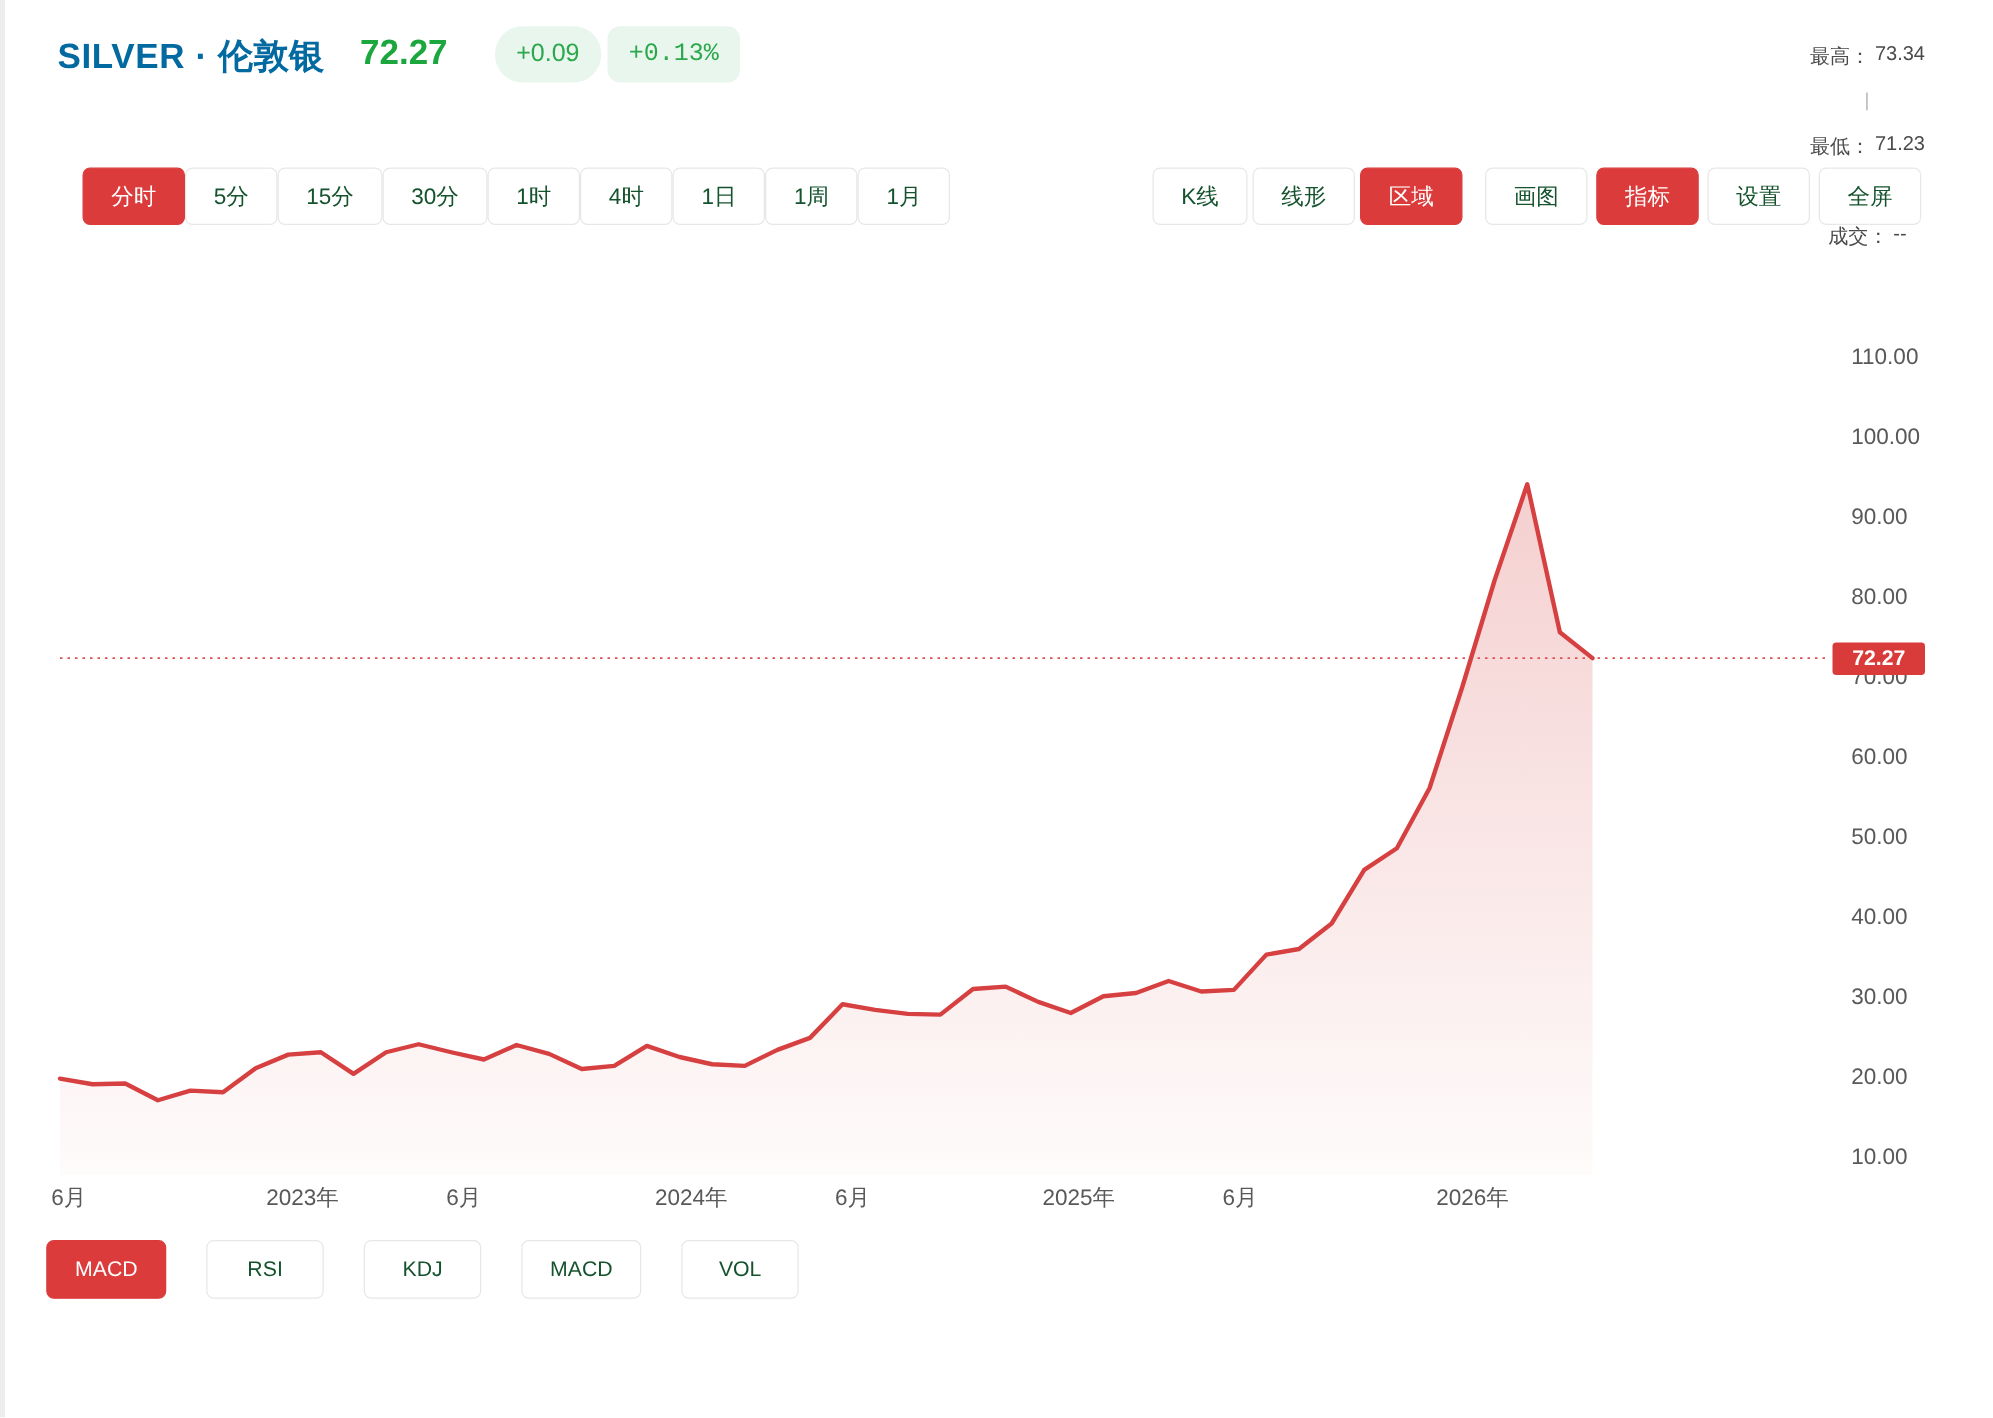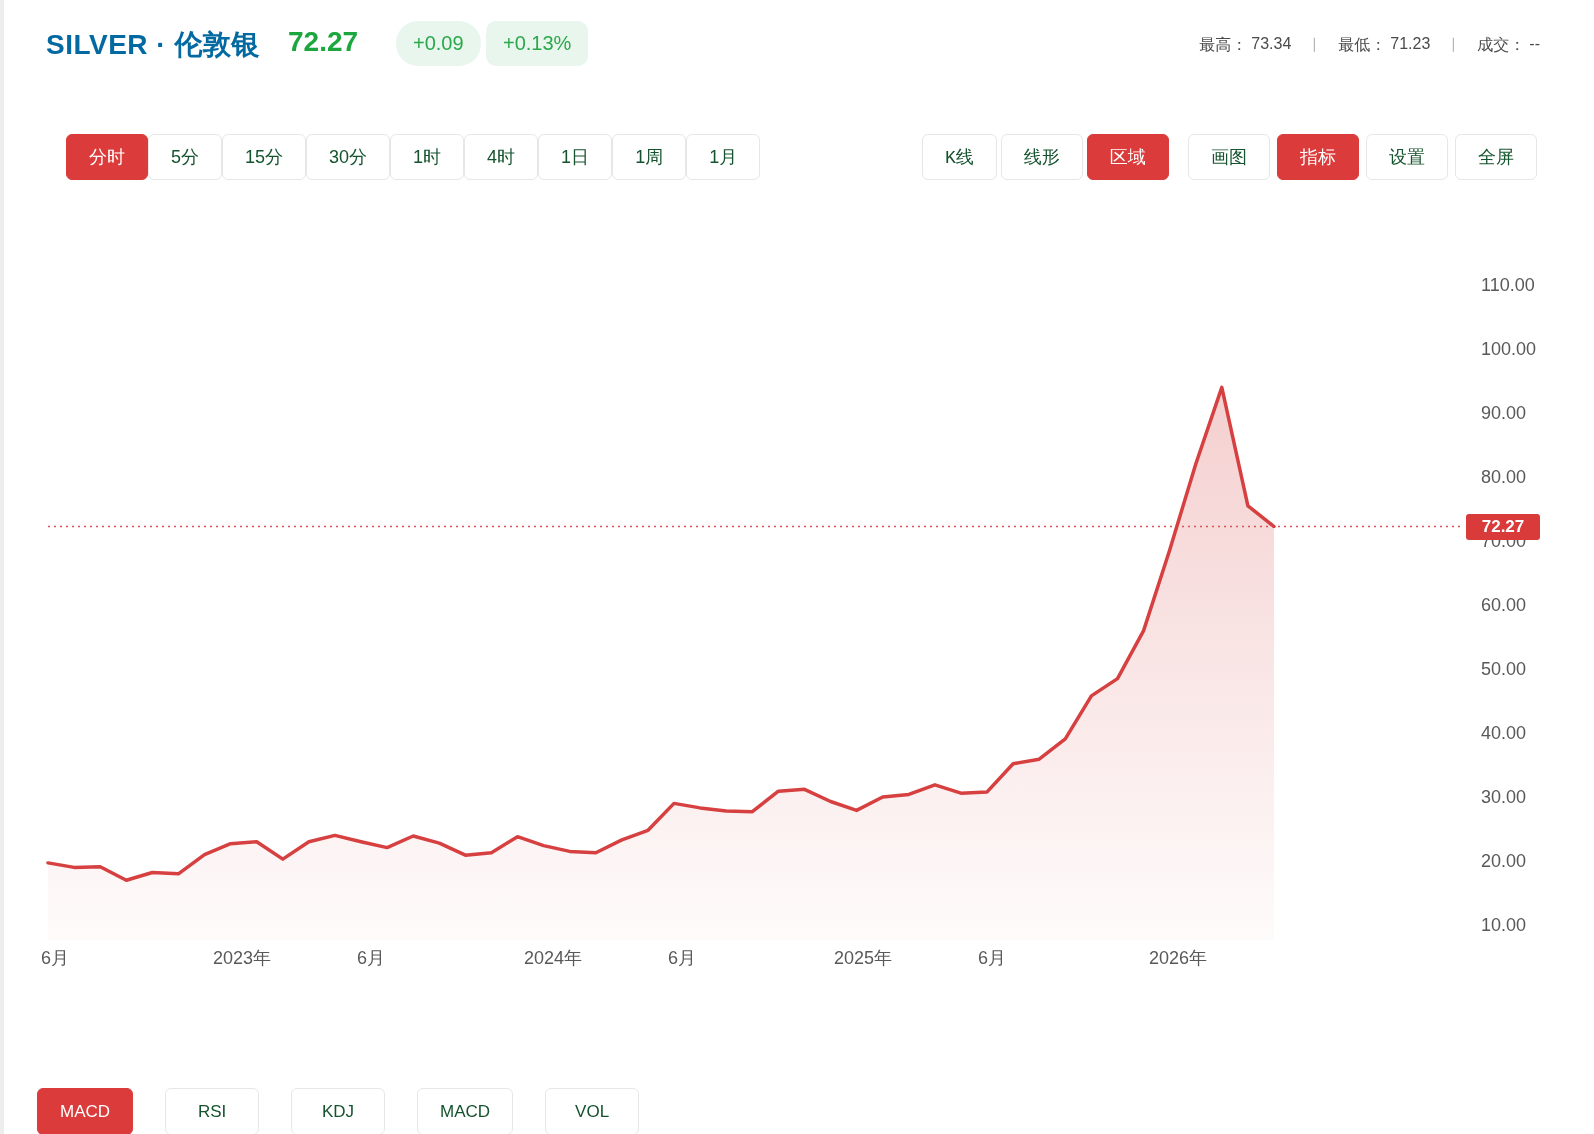--- a/index.html
+++ b/index.html
@@ -10,35 +10,35 @@
   }
   .abs{position:absolute;}
   
   .left-edge{left:0;top:0;width:4px;height:1134px;background:#ededed;}
   
   .symbol-title{left:46px;top:26px;font-size:28px;font-weight:bold;color:#0369a1;letter-spacing:.5px;}
   .big-price{left:288px;top:26px;font-size:28px;font-weight:bold;color:#1ca73e;}
   .badge{top:21px;height:45px;line-height:45px;padding:0 17px;border-radius:10px;
          background:#e9f6ee;color:#2ba84b;font-size:20px;font-weight:500;box-sizing:border-box;}
   .badge.chg{left:396px;border-radius:22px;}
-  .badge.pct{left:486px;}
-  .stats{top:35px;right:54px;display:flex;align-items:center;gap:16px;font-size:16px;color:#4b4b4b;}
+  .badge.pct{left:486px;font-family:Liberation Mono, monospace;}
+  .stats{top:35px;right:54px;display:flex;align-items:center;gap:16px;font-size:16px;color:#4b4b4b;flex-direction:column;}
   .stats .sep{color:#b5b5b5;font-size:15px;}
   .stats .pair{display:flex;gap:4px;}
   
   .btn{display:inline-flex;align-items:center;justify-content:center;height:46px;
        background:#fff;border:1px solid #e7e7e7;border-radius:6px;color:#14532d;
        font-size:18px;cursor:pointer;box-sizing:border-box;padding:0 22px;white-space:nowrap;
        font-family:inherit;}
   .btn.active{background:#db3b3b;border-color:#db3b3b;color:#fff;}
   .group{top:134px;display:flex;}
   .g-timeframes{left:66px;}
-  .g-charttypes{left:922px;gap:4px;font-family:Liberation Mono, monospace;}
+  .g-charttypes{left:922px;gap:4px;}
   .g-tools{right:57px;gap:7px;padding-left:48px;}
-  .g-indicators{top:1088px;left:37px;gap:32px;display:flex;position:absolute;}
+  .g-indicators{top:992px;left:37px;gap:32px;display:flex;position:absolute;}
   .g-indicators .btn{height:47px;min-width:94px;font-size:17px;}
   
   #chart-svg{left:0;top:0;width:1594px;height:1134px;}
   .price-tag{left:1466px;top:514px;width:74px;height:26px;background:#d93a3a;border-radius:3px;
              color:#fff;font-size:17px;font-weight:bold;display:flex;align-items:center;justify-content:center;}
 </style>
 </head>
 <body>
 
 <div class="abs left-edge"></div>

